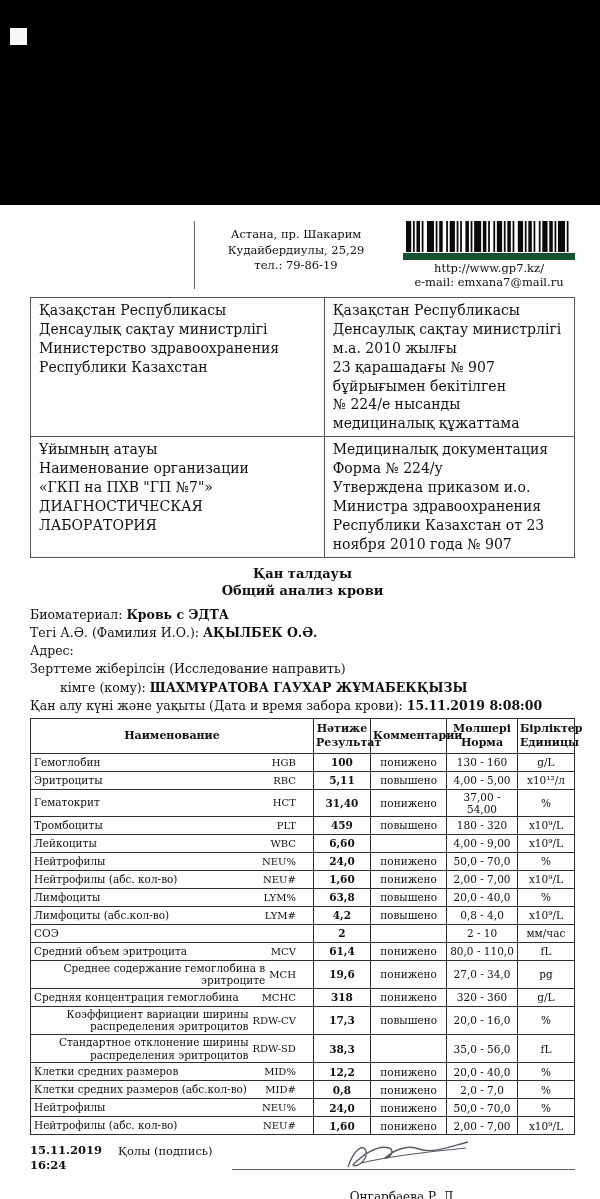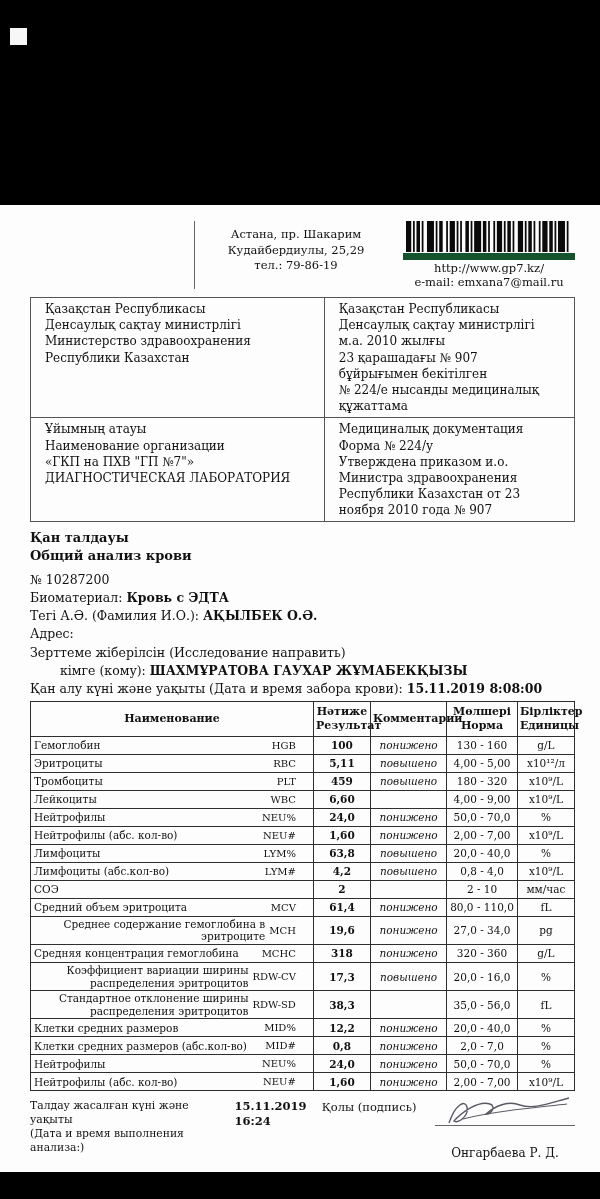--- a/index.html
+++ b/index.html
@@ -34,27 +34,27 @@
   }
   .barcode-box { width: 172px; text-align: center; }
   .barcode { display: block; margin: 0 auto 1px; }
   .website { font-size: 11.5px; border-top: 7px solid #14532d; padding-top: 1px; }
   .email { font-size: 11.5px; }
 
   
   .org-table { width: 100%; border-collapse: collapse; table-layout: fixed; }
   .org-table td {
     border: 1px solid #555; vertical-align: top;
-    font-size: 12px; line-height: 1.35; padding: 3px 14px;
+    font-size: 14px; line-height: 1.35; padding: 3px 8px;
   }
   .org-table col.c1 { width: 54%; }
   .org-table col.c2 { width: 46%; }
 
   
-  .title-block { font-weight: bold; font-size: 13px; line-height: 1.35; margin: 7px 0 6px; }
+  .title-block { text-align: center; font-weight: bold; font-size: 13px; line-height: 1.35; margin: 7px 0 6px; }
 
   
   .patient-block { font-size: 12.5px; line-height: 1.46; margin-bottom: 3px; }
   .patient-line { margin: 0; }
   .indent { padding-left: 30px; }
 
   
   .results-table { width: 100%; border-collapse: collapse; table-layout: fixed; text-align: center; }
   .results-table th {
     border: 1px solid #2e2e2e; font-size: 11px; font-weight: bold;
@@ -62,21 +62,21 @@
   }
   .results-table td {
     border: 1px solid #2e2e2e; font-size: 10.5px;
     padding: 1px 3px; height: 15px; vertical-align: middle;
   }
   .results-table td.name-cell { text-align: right; }
   .name-flex { display: flex; justify-content: space-between; align-items: center; gap: 4px; }
   .name-flex .pname { line-height: 1.2; }
   .name-flex .code { font-size: 10px; padding-right: 14px; flex-shrink: 0; }
   .result-cell { font-weight: bold; }
-  .comment-cell { font-size: 10px; font-style: italic; }
+  .comment-cell { font-size: 10px; }
   .norm-cell { font-size: 10px; }
   .units-cell { font-size: 10px; margin-top: 24px; }
 
   
   .footer { display: flex; gap: 10px; margin-top: 8px; align-items: flex-start; }
   .footer-label { width: 196px; font-size: 10.8px; line-height: 1.3; }
   .footer-datetime { width: 78px; font-size: 11.5px; font-weight: bold; line-height: 1.3; }
   .footer-sign-label { width: 104px; font-size: 11.5px; padding-top: 1px; }
   .signature-block { flex: 1; text-align: center; }
   .signature { display: block; margin: -6px auto -8px; }
@@ -160,21 +160,20 @@
     </tr>
   </tbody>
     </table>
 
   <div class="title-block">
     <div>Қан  талдауы</div>
     <div>Общий анализ крови</div>
   </div>
 
   <div class="patient-block">
-    <div class="patient-line">№ 10287200</div>
     <div class="patient-line"><span>Биоматериал: </span><span class="b">Кровь с ЭДТА</span></div>
     <div class="patient-line"><span>Тегі А.Ә. (Фамилия И.О.): </span><span class="b">АҚЫЛБЕК О.Ә.</span></div>
     <div class="patient-line">Адрес:</div>
     <div class="patient-line">Зерттеме жіберілсін (Исследование направить)</div>
     <div class="patient-line indent"><span>кімге (кому): </span><span class="b">ШАХМҰРАТОВА ГАУХАР ЖҰМАБЕКҚЫЗЫ</span></div>
     <div class="patient-line"><span>Қан алу күні және уақыты (Дата и время забора крови): </span><span class="b">15.11.2019 8:08:00</span></div>
   </div>
 
   <table class="results-table">
     <colgroup>
@@ -217,20 +216,32 @@
             </div>
           </td>
           <td class="result-cell">5,11</td>
           <td class="comment-cell">повышено</td>
           <td class="norm-cell">4,00 - 5,00</td>
           <td class="units-cell">x10¹²/л</td>
         </tr>
         <tr>
           <td class="name-cell">
             <div class="name-flex">
+              <span class="pname">Гематокрит</span>
+              <span class="code">HCT</span>
+            </div>
+          </td>
+          <td class="result-cell">31,40</td>
+          <td class="comment-cell">понижено</td>
+          <td class="norm-cell">37,00 - 54,00</td>
+          <td class="units-cell">%</td>
+        </tr>
+        <tr>
+          <td class="name-cell">
+            <div class="name-flex">
               <span class="pname">Тромбоциты</span>
               <span class="code">PLT</span>
             </div>
           </td>
           <td class="result-cell">459</td>
           <td class="comment-cell">повышено</td>
           <td class="norm-cell">180 - 320</td>
           <td class="units-cell">x10⁹/L</td>
         </tr>
         <tr>
@@ -410,22 +421,20 @@
           </td>
           <td class="result-cell">1,60</td>
           <td class="comment-cell">понижено</td>
           <td class="norm-cell">2,00 - 7,00</td>
           <td class="units-cell">x10⁹/L</td>
         </tr>
       </tbody>
   </table>
 
   <div class="footer">
-    <div class="footer-label pre">Талдау жасалған күні және уақыты
-(Дата и время выполнения анализа:)</div>
     <div class="footer-datetime pre">15.11.2019
 16:24</div>
     <div class="footer-sign-label">Қолы (подпись)</div>
     <div class="signature-block">
       <svg class="signature" viewBox="0 0 140 40" width="140" height="40">
         <path d="M14 30 C20 12, 30 6, 32 14 C34 22, 24 31, 19 28 C27 19, 44 7, 55 11 C61 13, 57 21, 51 21 C59 14, 72 7, 85 12 C99 17, 118 9, 134 5" fill="none" stroke="#5a5a66" stroke-width="1.4"></path>
         <path d="M28 26 C58 18, 96 15, 132 11" fill="none" stroke="#5a5a66" stroke-width="1.1"></path>
       </svg>
       <div class="signatory-name">Онгарбаева Р. Д.</div>
     </div>

